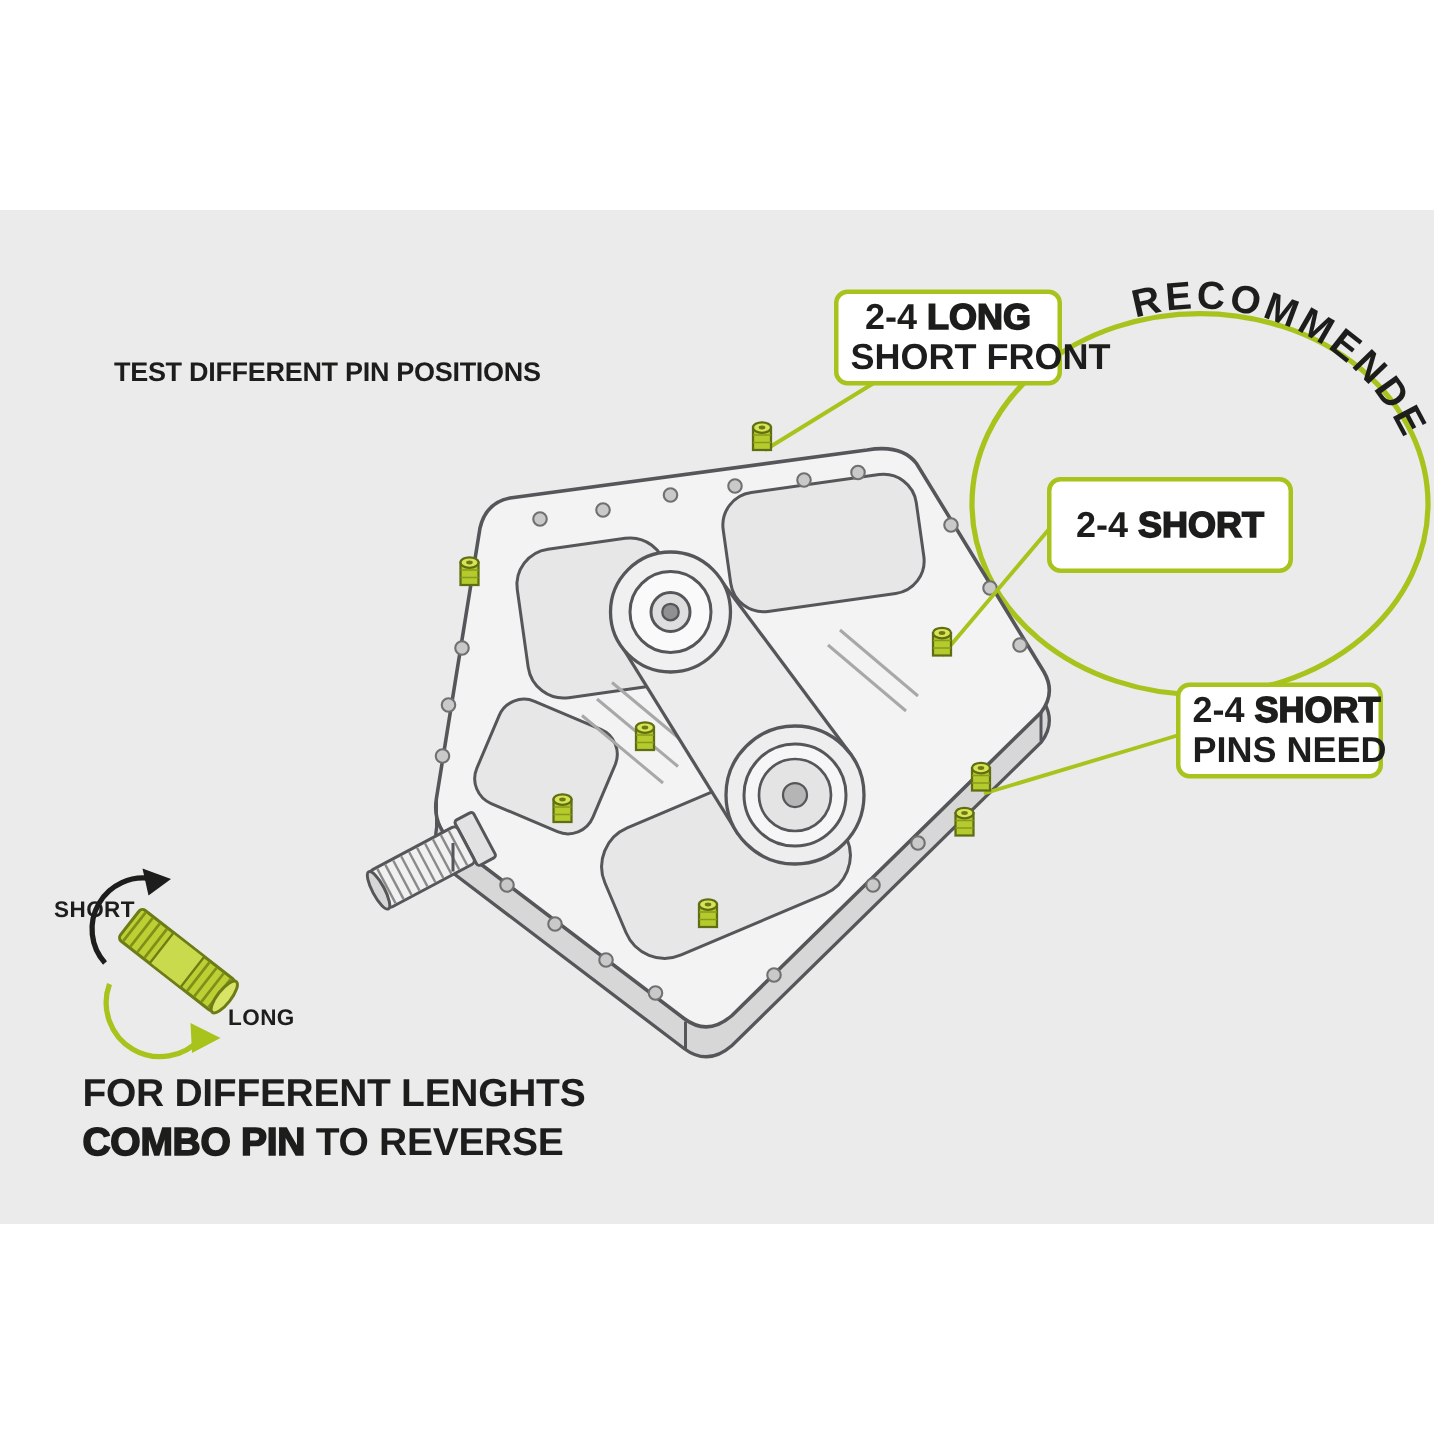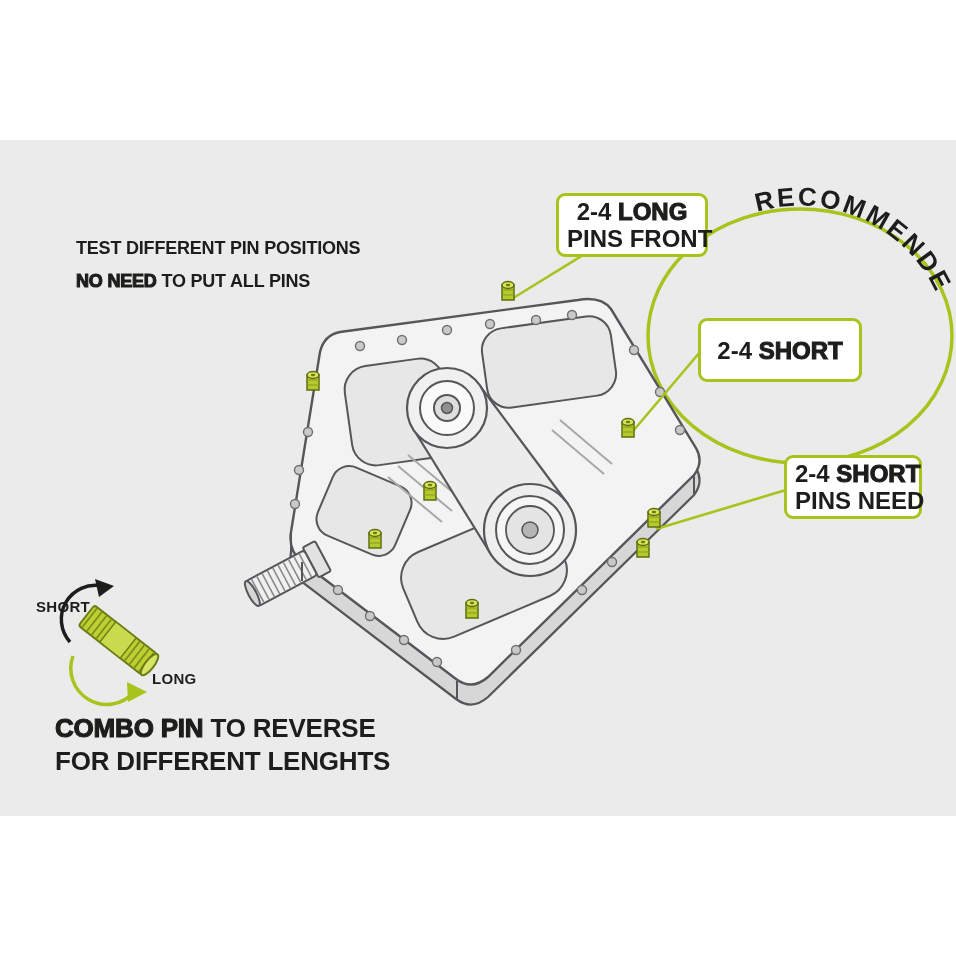--- a/index.html
+++ b/index.html
@@ -213,33 +213,29 @@
       <polygon points="95,579 99,597 114,586" fill="#1d1d1b"></polygon>
       <path d="M 73,656 A 36,36 0 0 0 134,692" stroke="#a8c31c" stroke-width="3.5" fill="none"></path>
       <polygon points="127,682 128,702 147,692" fill="#a8c31c"></polygon>
     </g>
   </svg>
 
   <div class="txt instructions">
     <div>
       <span>TEST DIFFERENT PIN POSITIONS</span>
     </div>
-    <div>
-      <span class="hv">NO NEED</span>
-      <span>TO PUT ALL PINS</span>
-    </div>
   </div>
 
   <div class="callout callout-1">
     <div>
       <span>2-4</span>
       <span class="hv">LONG</span>
     </div>
     <div>
-      <span>PINS FRONT</span>
+      <span>SHORT FRONT</span>
     </div>
   </div>
 
   <div class="callout callout-2">
     <div>
       <span>2-4</span>
       <span class="hv">SHORT</span>
     </div>
   </div>
 
@@ -251,21 +247,21 @@
     <div>
       <span>PINS NEED</span>
     </div>
   </div>
 
   <div class="txt pin-label short-label">SHORT</div>
   <div class="txt pin-label long-label">LONG</div>
 
   <div class="txt caption">
     <div>
+      <span>FOR DIFFERENT LENGHTS</span>
+    </div>
+    <div>
       <span class="hv">COMBO PIN</span>
       <span>TO REVERSE</span>
     </div>
-    <div>
-      <span>FOR DIFFERENT LENGHTS</span>
-    </div>
   </div>
 
 </div>
 
 </body></html>

